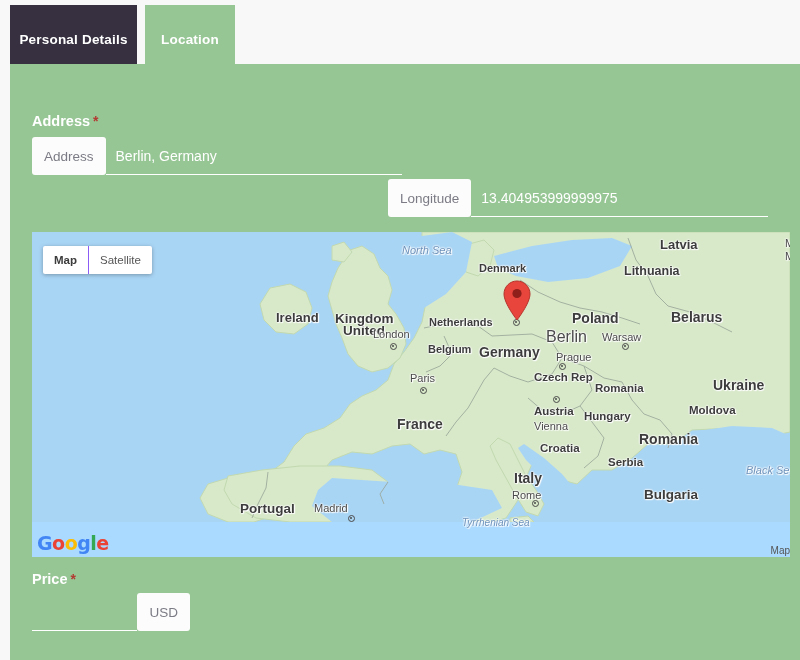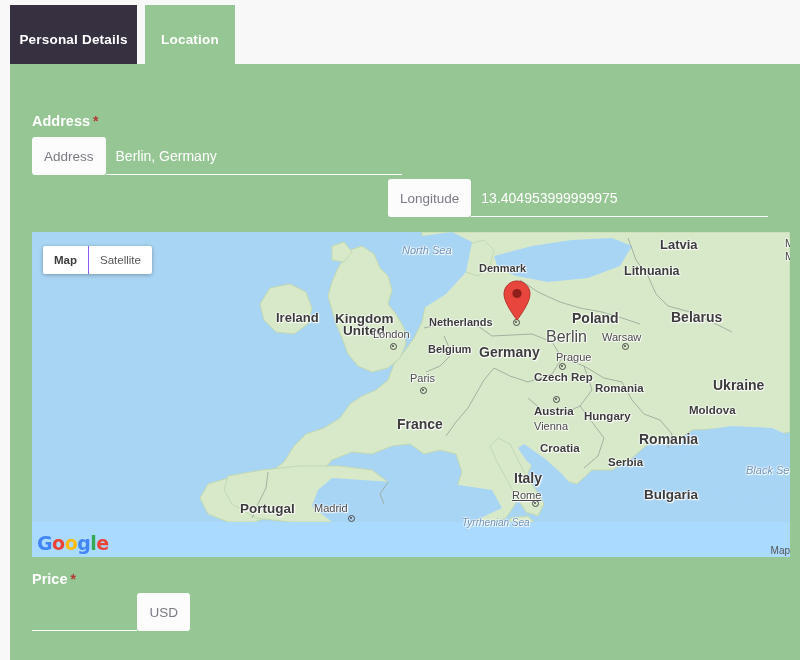--- a/index.html
+++ b/index.html
@@ -318,21 +318,21 @@
     <div class="mlbl country" style="left:681px; top:145px; font-size:14px;">Ukraine</div>
     <div class="mlbl country" style="left:502px; top:173px; font-size:11.5px;">Austria</div>
     <div class="mlbl country" style="left:552px; top:178px; font-size:11.5px;">Hungary</div>
     <div class="mlbl country" style="left:657px; top:172px; font-size:11.5px;">Moldova</div>
     <div class="mlbl country" style="left:365px; top:184px; font-size:14px;">France</div>
     <div class="mlbl country" style="left:607px; top:199px; font-size:14px;">Romania</div>
     <div class="mlbl country" style="left:508px; top:210px; font-size:11.5px;">Croatia</div>
     <div class="mlbl country" style="left:576px; top:224px; font-size:11.5px;">Serbia</div>
     <div class="mlbl country" style="left:482px; top:238px; font-size:14px;">Italy</div>
     <div class="mlbl sea" style="left:714px; top:232px; font-size:11px;">Black Sea</div>
-    <div class="mlbl city" style="left:480px; top:257px; font-size:11px;text-decoration:underline;">Rome</div>
+    <div class="mlbl city" style="left:480px; top:257px; font-size:11px;">Rome</div>
     <div class="mlbl country" style="left:612px; top:255px; font-size:13.5px;">Bulgaria</div>
     <div class="mlbl country" style="left:208px; top:269px; font-size:13.5px;">Portugal</div>
     <div class="mlbl city" style="left:282px; top:270px; font-size:11px;">Madrid</div>
     <div class="mlbl sea" style="left:430px; top:285px; font-size:10px;">Tyrrhenian Sea</div>
   </div>
 
   <div>
     <span class="citydot" style="left:358px; top:111px;"></span>
     <span class="citydot" style="left:388px; top:155px;"></span>
     <span class="citydot" style="left:527px; top:131px;"></span>

